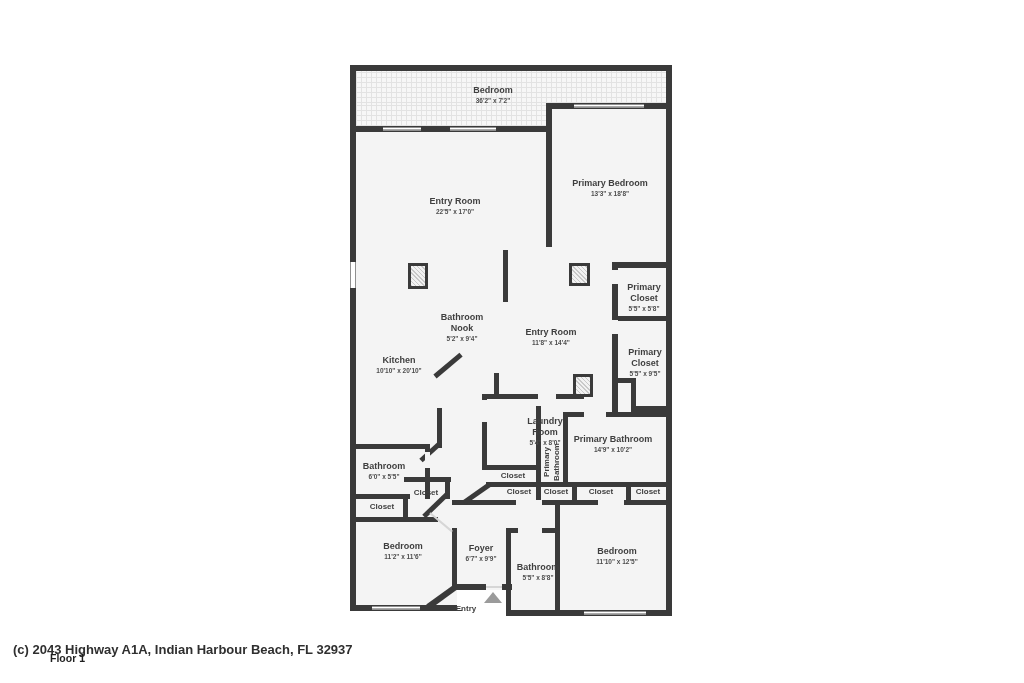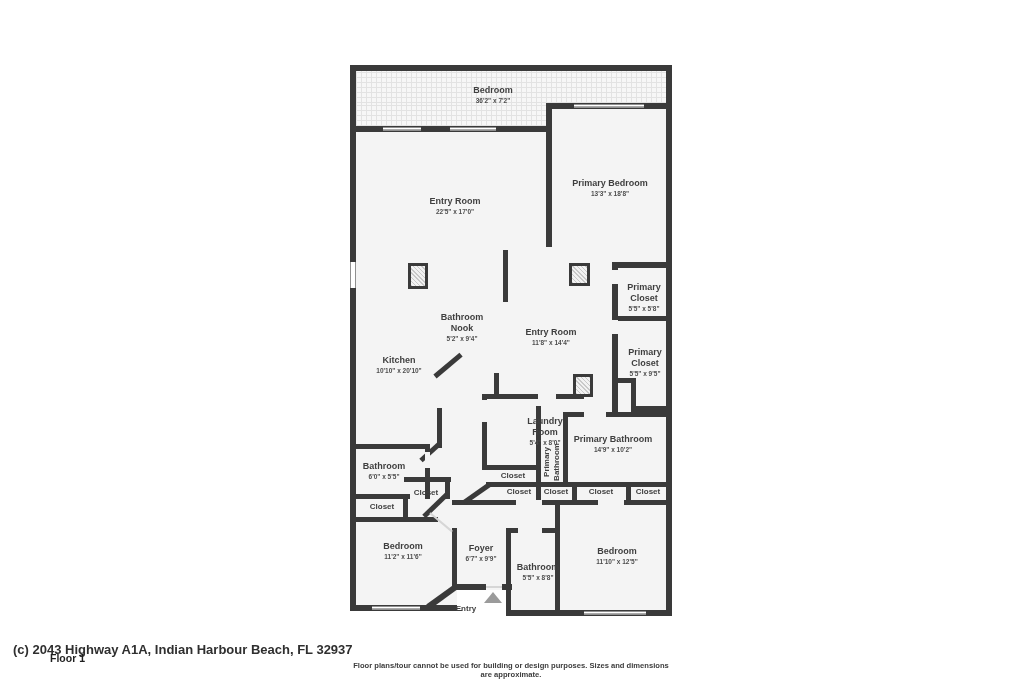--- a/index.html
+++ b/index.html
@@ -213,15 +213,14 @@
       <div class="nm">Closet</div>
     </div>
 
   <div class="tri" style="left:484px;top:592px;"></div>
   <div class="lbl small" style="left:466px;top:609px;width:40px;">
       <div class="nm">Entry</div>
     </div>
 
   <div class="addr">(c) 2043 Highway A1A, Indian Harbour Beach, FL 32937</div>
   <div class="floor-name">Floor 1</div>
-  <div class="disclaimer">Floor plans/tour cannot be used for building or design purposes. Sizes and dimensions are approximate.</div>
 
 </div>
 
 </body></html>

